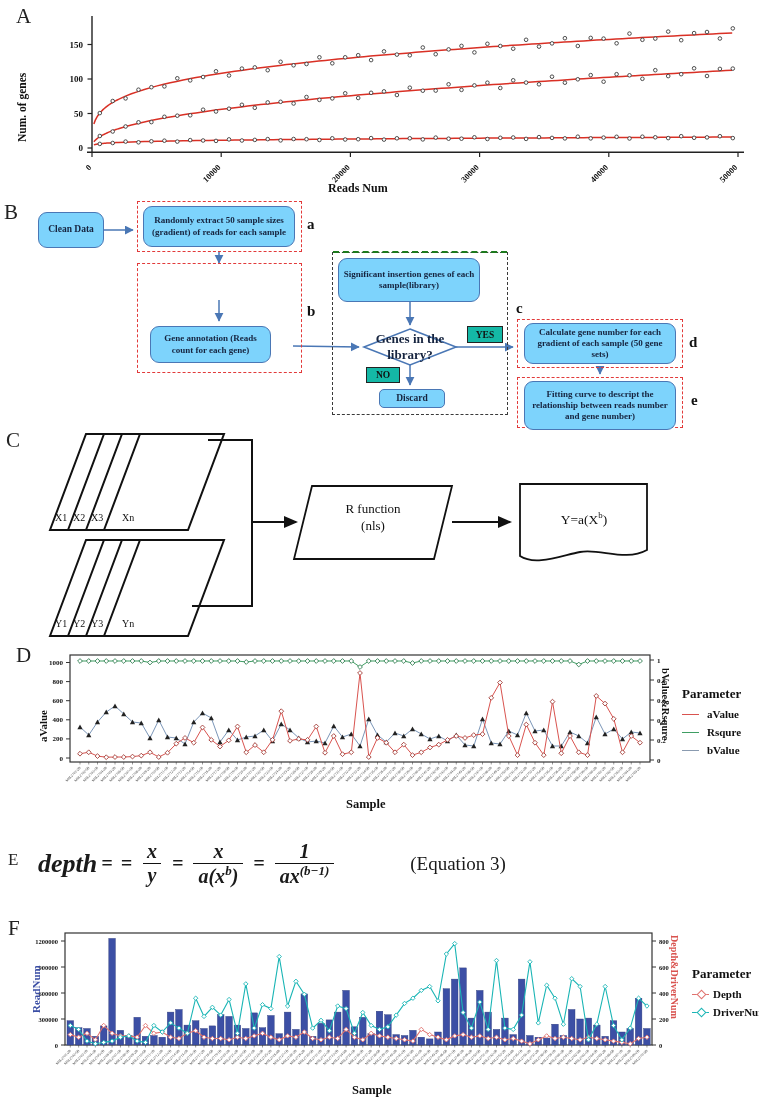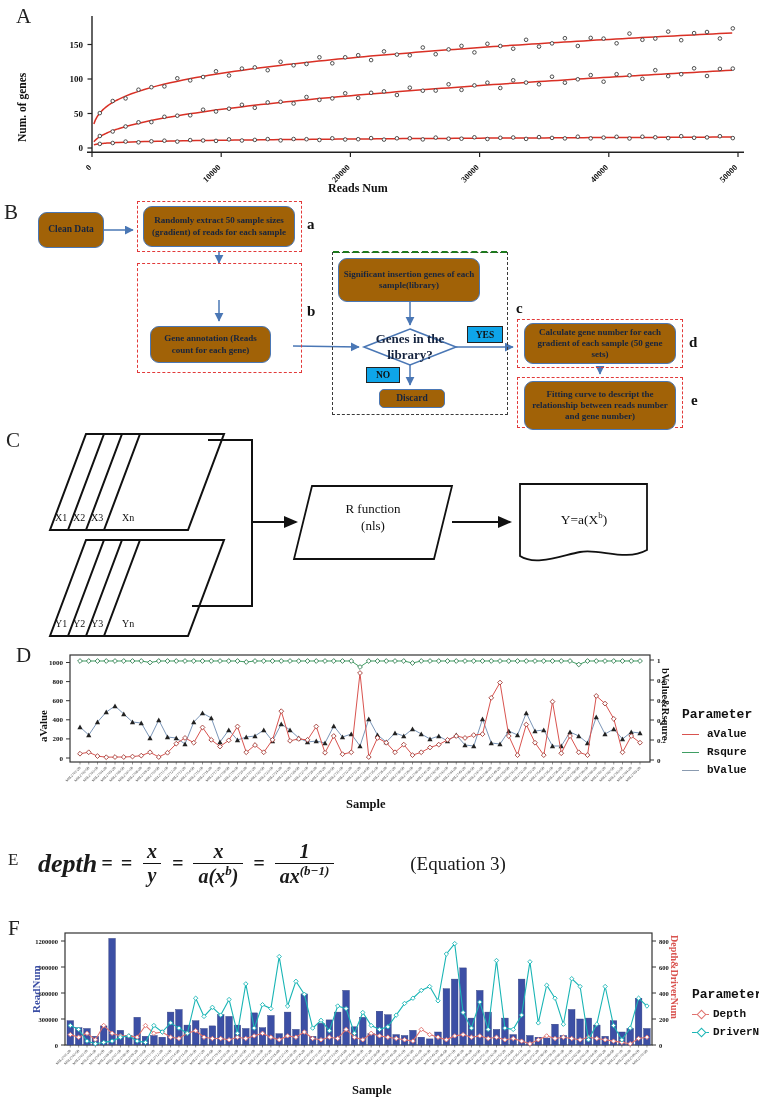--- a/index.html
+++ b/index.html
@@ -4,31 +4,31 @@
 <style>
   html,body{margin:0;padding:0;background:#fff;}
   #page{position:relative;width:759px;height:1109px;background:#fff;overflow:hidden;
         font-family:"Liberation Serif",serif;color:#111;}
   .abs{position:absolute;}
   svg{position:absolute;left:0;top:0;}
   .pletter{position:absolute;font-size:21px;color:#222;font-family:"Liberation Serif",serif;}
   .axlab{position:absolute;font-weight:bold;font-family:"Liberation Serif",serif;}
   .vrot{transform:rotate(-90deg);transform-origin:0 0;white-space:nowrap;}
   .vdown{writing-mode:vertical-rl;white-space:nowrap;}
-  .fbox{position:absolute;border:1.5px solid #4a77b5;border-radius:9px;background:#a16207;
+  .fbox{position:absolute;border:1.5px solid #4a77b5;border-radius:9px;background:#7dd3fc;
         display:flex;align-items:center;justify-content:center;text-align:center;
         font-weight:bold;color:#16243f;font-size:9px;line-height:1.25;padding:1px 3px;
         box-sizing:border-box;z-index:3;}
-  .sqbox{position:absolute;border:1.8px solid #222;background:#0ea5e9;display:flex;align-items:center;
+  .sqbox{position:absolute;border:1.8px solid #222;background:#14b8a6;display:flex;align-items:center;
         justify-content:center;font-weight:bold;color:#111;font-size:9.5px;box-sizing:border-box;z-index:3;}
   .rdash{position:absolute;border:1.6px dashed #e23a3a;box-sizing:border-box;z-index:2;}
   .kdash{position:absolute;border:1.6px dashed #3a3a3a;box-sizing:border-box;z-index:2;}
   .gtop{position:absolute;border-top:2px dashed #1d7a1d;height:0;z-index:4;}
   .ablabel{position:absolute;font-weight:bold;font-size:15px;color:#111;z-index:3;}
-  .legend{position:absolute;z-index:3;font-family:Liberation Mono, monospace;margin-top:21px;}
+  .legend{position:absolute;z-index:3;font-family:Liberation Serif, serif;}
   .legend .t{font-weight:bold;font-size:13px;margin-bottom:5px;}
   .lgrow{display:flex;align-items:center;margin-top:6px;}
   .lgline{width:17px;border-top:1.8px solid;height:0;}
   .lgdia{width:5px;height:5px;border:1.3px solid;background:#fff;transform:rotate(45deg);
          margin-left:-11px;}
   .lglab{font-weight:bold;font-size:11px;margin-left:8px;}
   .ctext{position:absolute;text-align:center;font-size:13px;color:#111;z-index:3;line-height:1.3;}
   .eqwrap{position:absolute;display:flex;align-items:center;font-style:italic;
           font-size:20px;font-weight:bold;color:#1a1a1a;z-index:3;}
   .frac{display:inline-flex;flex-direction:column;align-items:center;margin:0 6px;line-height:1.15;}

